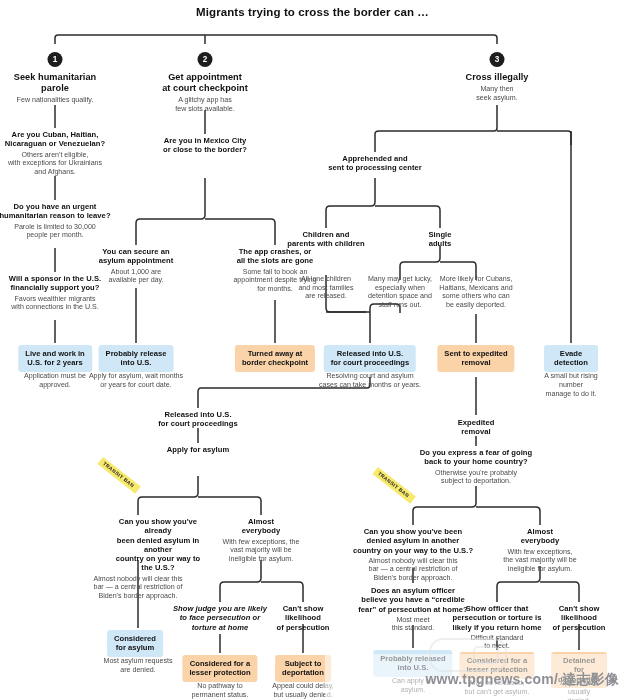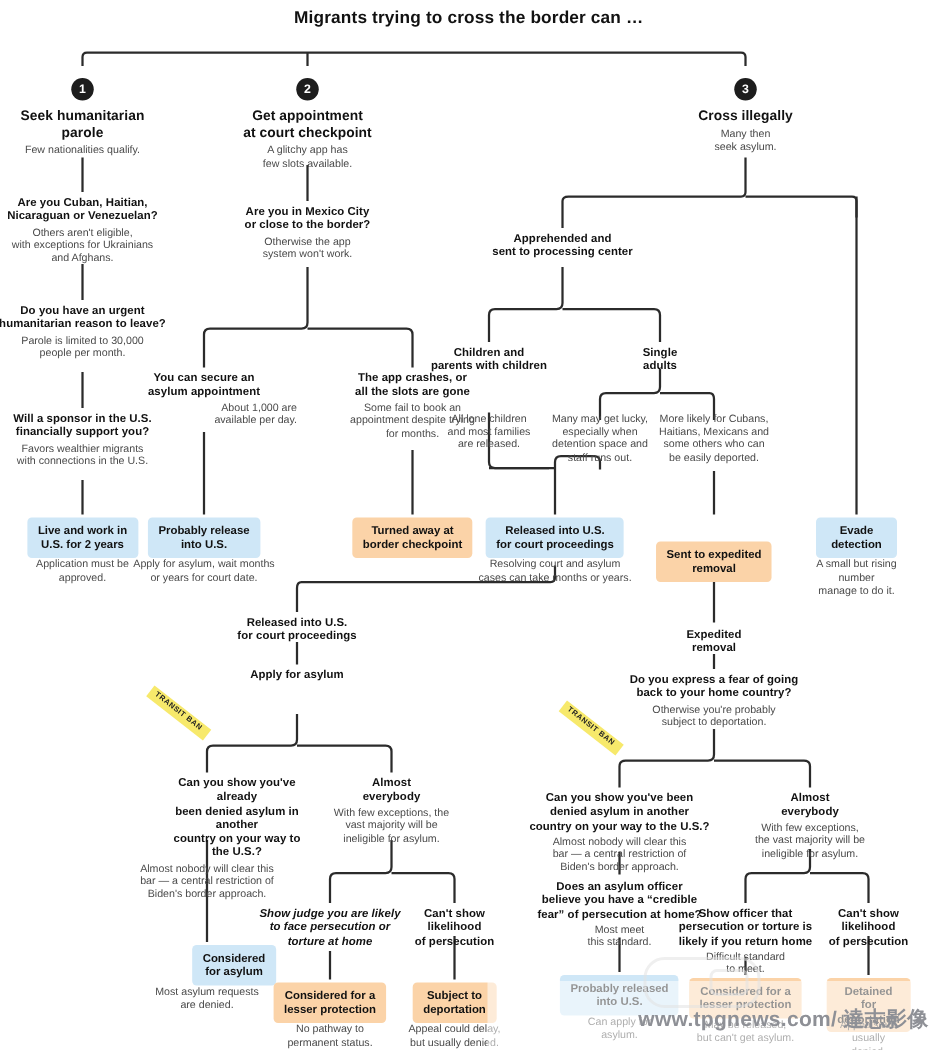--- a/index.html
+++ b/index.html
@@ -264,27 +264,25 @@
 with connections in the U.S.</div>
   </div>
   <div class="pill blue" style="left: 55px; top: 345px; white-space: pre-line;" style2="">Live and work in
 U.S. for 2 years</div>
   <div class="caption" style="left: 55px; top: 372px; white-space: pre-line;">Application must be
 approved.</div>
 
   <div class="node" style="left:205px; top:136px; width:130px;">
     <div class="hd" style="white-space:pre-line;">Are you in Mexico City
 or close to the border?</div>
-    <div class="sub" style="white-space:pre-line;">Otherwise the app
-system won't work.</div>
   </div>
   <div class="node" style="left:136px; top:247px; width:124px;">
     <div class="hd" style="white-space:pre-line;">You can secure an
 asylum appointment</div>
-    <div class="sub" style="white-space:pre-line;text-align:right;">About 1,000 are
+    <div class="sub" style="white-space:pre-line;">About 1,000 are
 available per day.</div>
   </div>
   <div class="node" style="left:275px; top:247px; width:130px;">
     <div class="hd" style="white-space:pre-line;">The app crashes, or
 all the slots are gone</div>
     <div class="sub" style="white-space:pre-line;">Some fail to book an
 appointment despite trying
 for months.</div>
   </div>
   <div class="pill blue" style="left: 136px; top: 345px; white-space: pre-line;">Probably release
@@ -321,21 +319,21 @@
     <div class="sub tight" style="white-space:pre-line;">More likely for Cubans,
 Haitians, Mexicans and
 some others who can
 be easily deported.</div>
   </div>
 
   <div class="pill blue" style="left: 370px; top: 345px; white-space: pre-line;">Released into U.S.
 for court proceedings</div>
   <div class="caption" style="left: 370px; top: 372px; white-space: pre-line;">Resolving court and asylum
 cases can take months or years.</div>
-  <div class="pill orange" style="left: 476px; top: 361px; white-space: pre-line;">Sent to expedited
+  <div class="pill orange" style="left: 476px; top: 345px; white-space: pre-line;">Sent to expedited
 removal</div>
   <div class="pill blue" style="left: 571px; top: 345px; white-space: pre-line;">Evade detection</div>
   <div class="caption" style="left: 571px; top: 372px; white-space: pre-line;">A small but rising number
 manage to do it.</div>
 
   <div class="node" style="left:198px; top:410px; width:140px;">
     <div class="hd" style="white-space:pre-line;">Released into U.S.
 for court proceedings</div>
   </div>
   <div class="node" style="left:198px; top:445px; width:140px;">
@@ -362,21 +360,21 @@
     <div class="hd" style="white-space:pre-line;font-style:italic;">Show judge you are likely
 to face persecution or
 torture at home</div>
   </div>
   <div class="node" style="left:303px; top:604px; width:84px;">
     <div class="hd" style="white-space:pre-line;">Can't show
 likelihood
 of persecution</div>
   </div>
 
-  <div class="pill blue" style="left: 156px; top: 630px; white-space: pre-line;">Considered
+  <div class="pill blue" style="left: 135px; top: 630px; white-space: pre-line;">Considered
 for asylum</div>
   <div class="caption" style="left: 138px; top: 657px; white-space: pre-line;">Most asylum requests
 are denied.</div>
   <div class="pill orange" style="left: 220px; top: 655px; white-space: pre-line;">Considered for a
 lesser protection</div>
   <div class="caption" style="left: 220px; top: 682px; white-space: pre-line;">No pathway to
 permanent status.</div>
   <div class="pill orange" style="left: 303px; top: 655px; white-space: pre-line;">Subject to
 deportation</div>
   <div class="caption" style="left: 303px; top: 682px; white-space: pre-line;">Appeal could delay,

